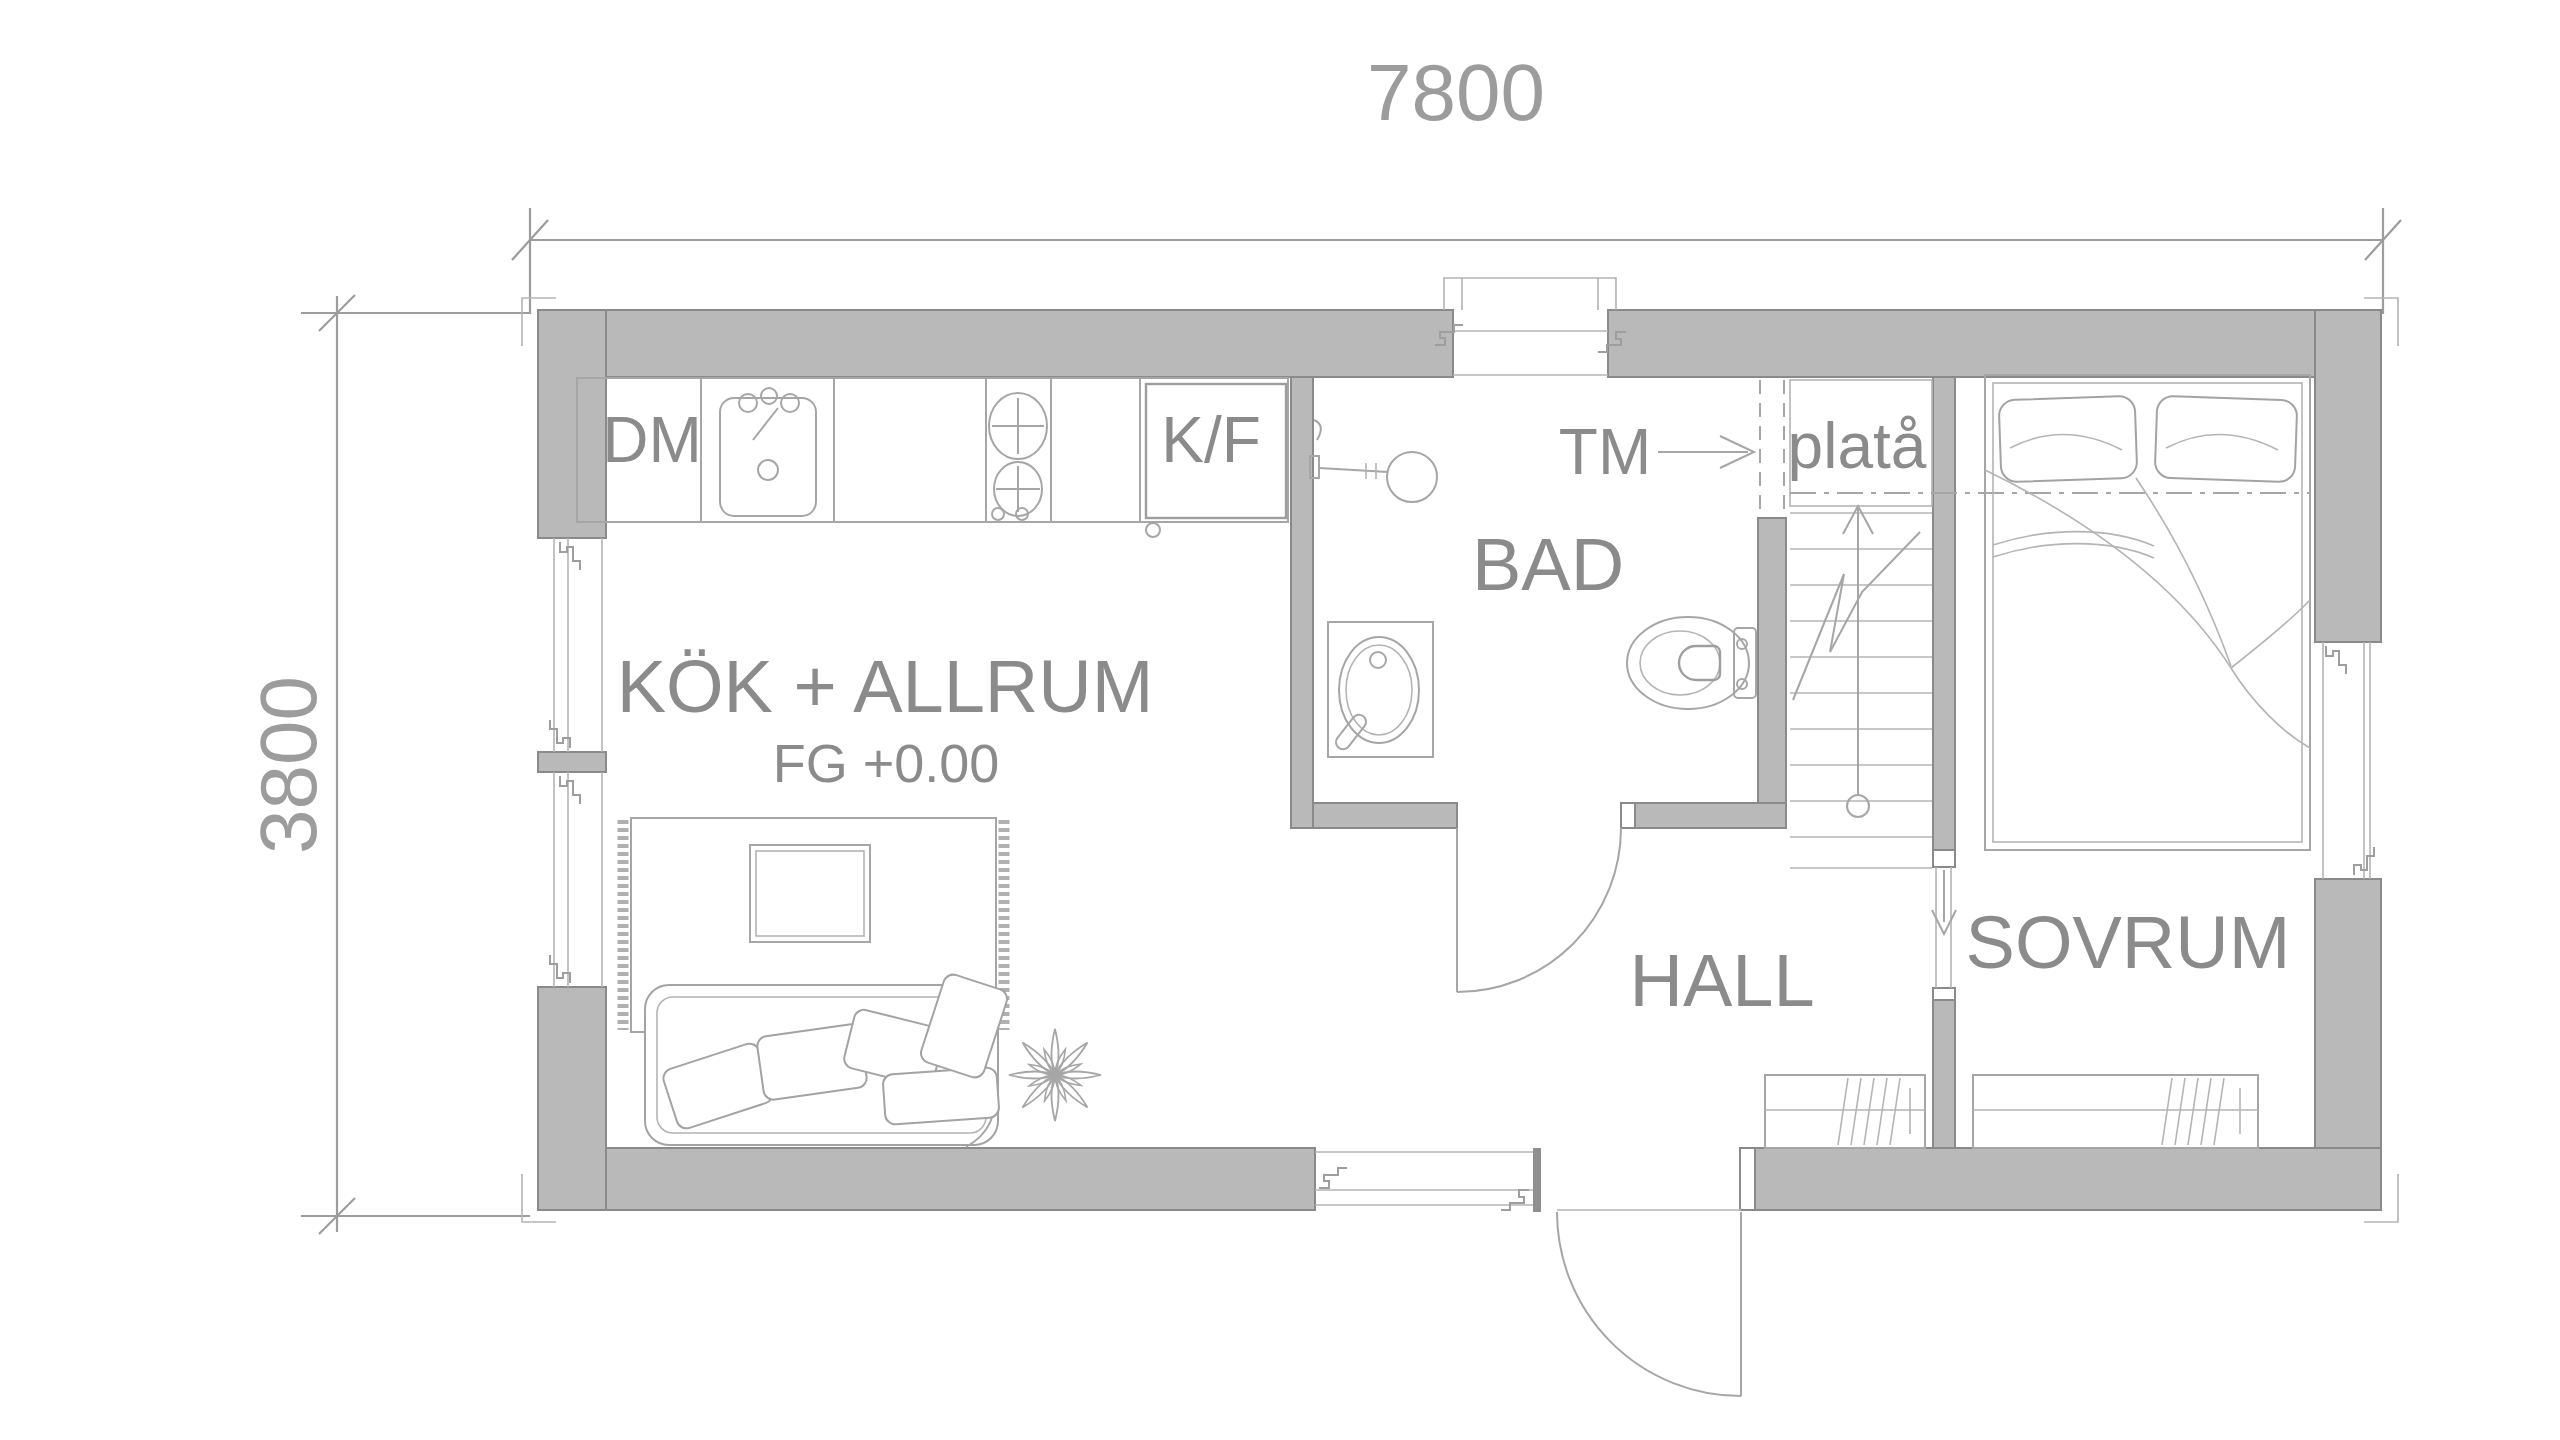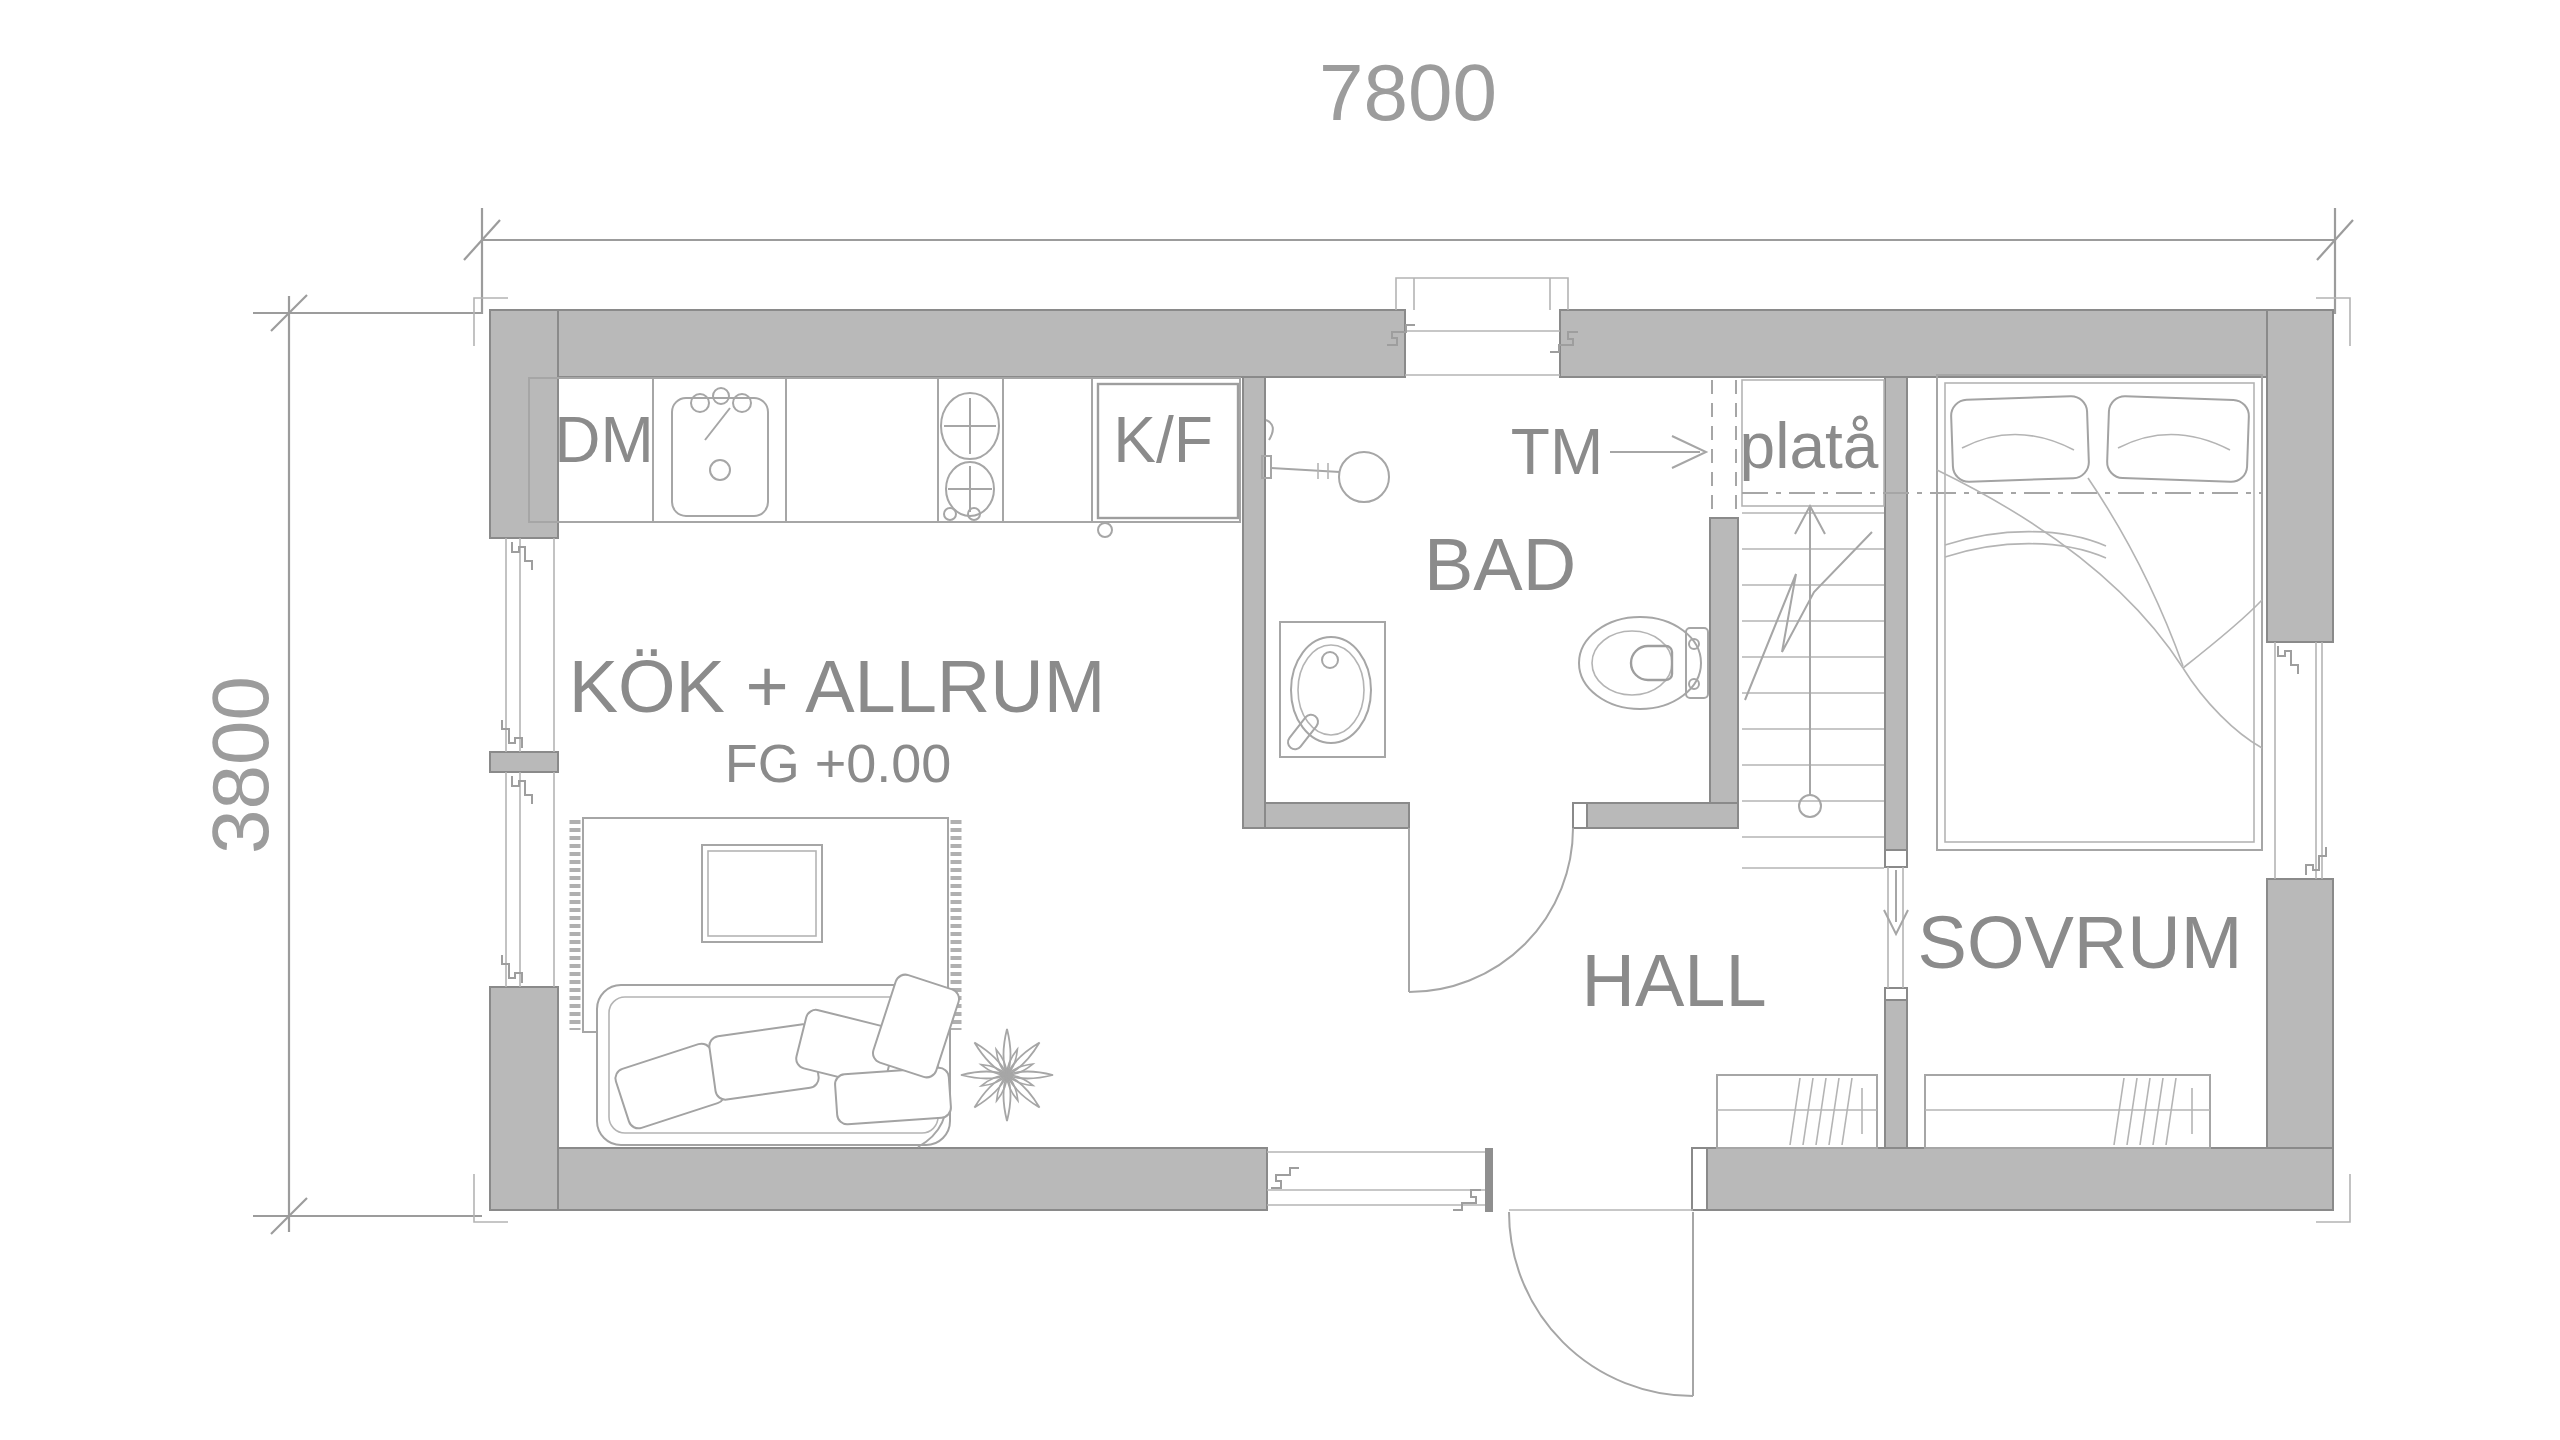--- a/index.html
+++ b/index.html
@@ -1,16 +1,16 @@
 <!DOCTYPE html>
 <html><head>
 <meta charset="utf-8">
 <style>
   html,body{margin:0;padding:0;background:#fff;}
-  #stage{position:relative;width:2408px;height:1440px;background:#fff;overflow:hidden;}
+  #stage{position:relative;width:2408px;height:1440px;background:#fff;overflow:hidden;padding-left:48px;}
   svg{display:block;}
   .wall{fill:#b9b9b9;stroke:#8a8a8a;stroke-width:2;}
   .cap{fill:#ffffff;stroke:#8a8a8a;stroke-width:2;}
   .mull{fill:#8f8f8f;stroke:none;}
   .ln{stroke:#a6a6a6;stroke-width:2;fill:none;}
   .lnt{stroke:#b4b4b4;stroke-width:1.6;fill:none;}
   .ln2{stroke:#9e9e9e;stroke-width:2.4;fill:none;}
   .fw{fill:#ffffff;stroke:#a3a3a3;stroke-width:2;}
   .dim{stroke:#9c9c9c;stroke-width:2.2;fill:none;}
   .fringe{stroke:#b0b0b0;stroke-width:11;stroke-dasharray:4 4;fill:none;}

